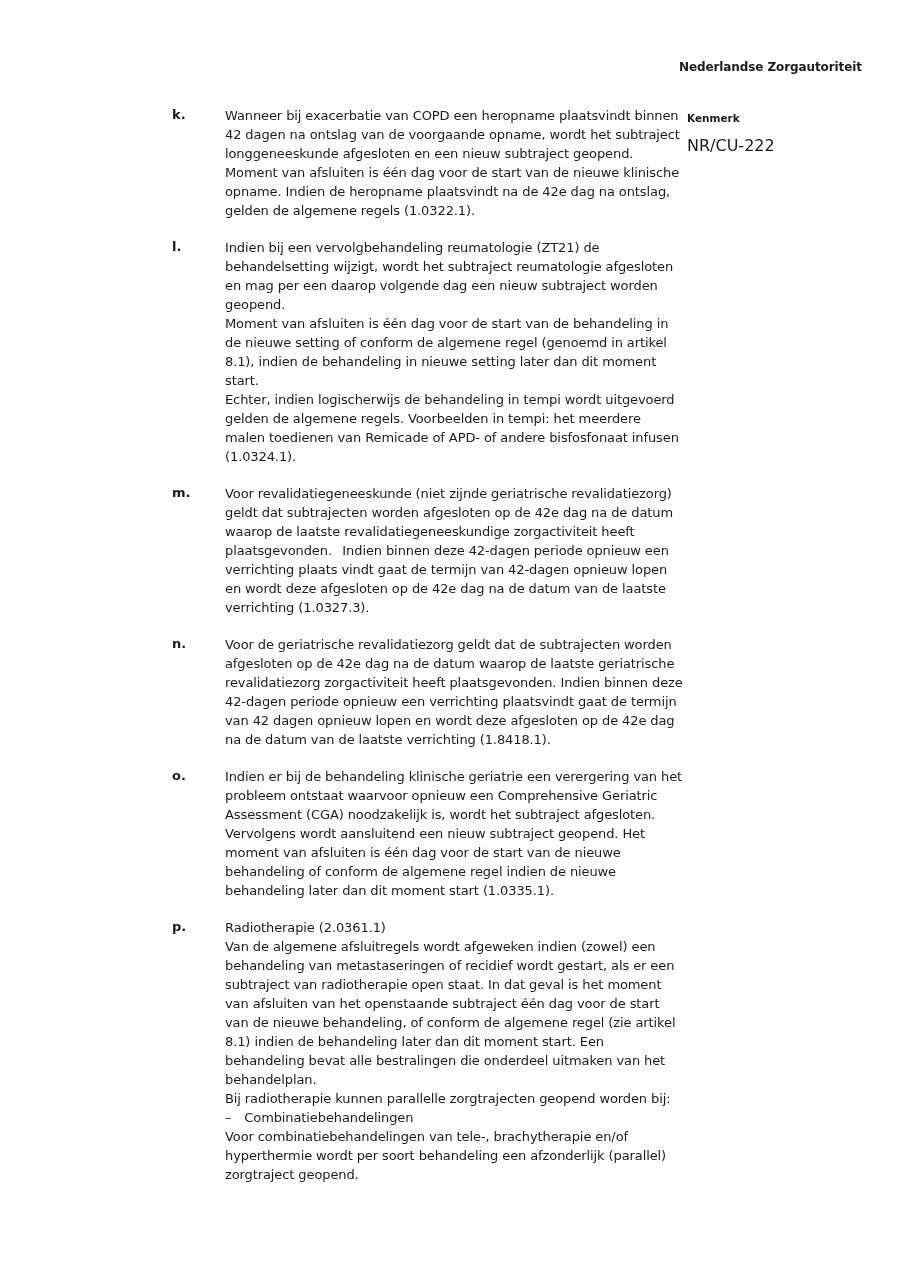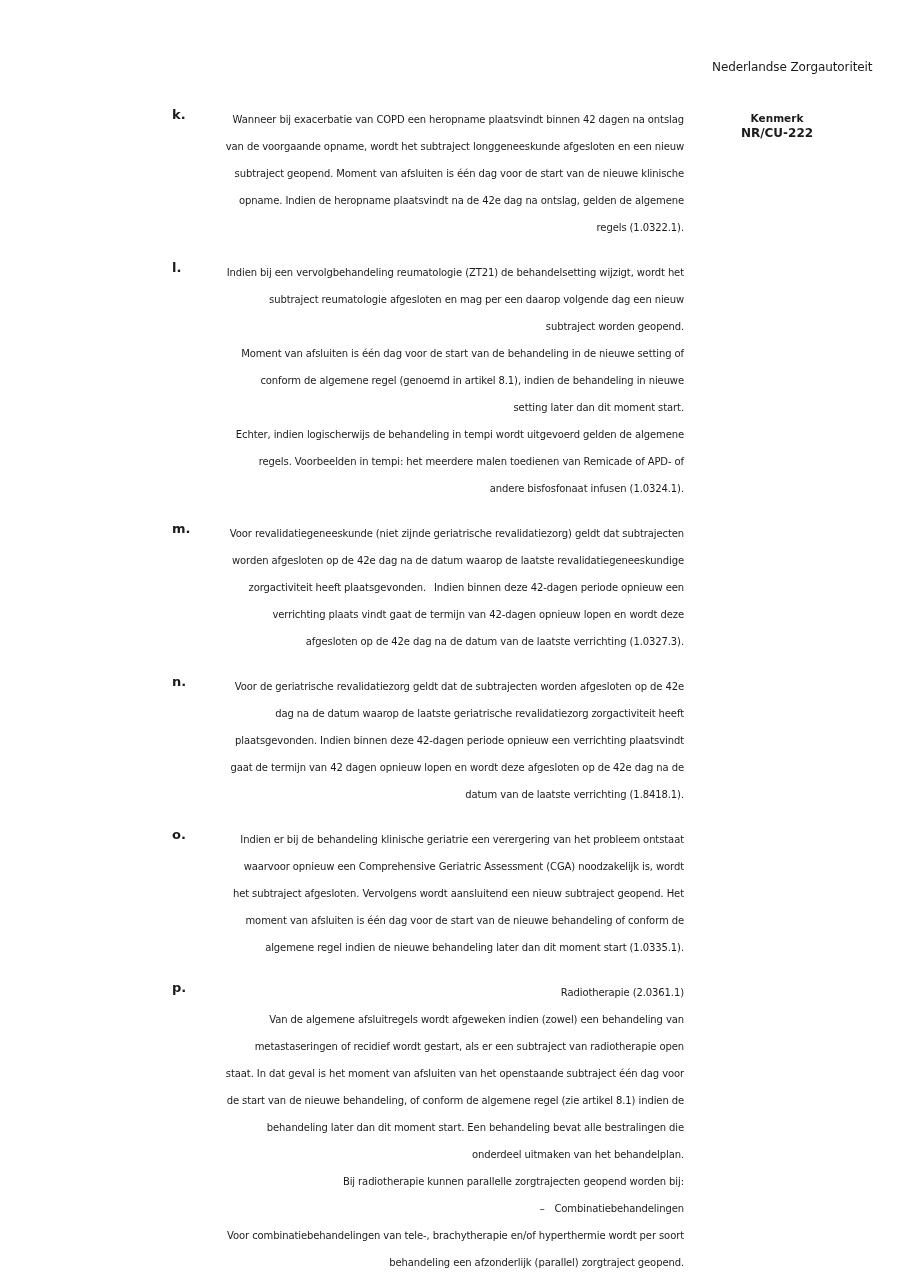--- a/index.html
+++ b/index.html
@@ -10,45 +10,44 @@
   body {
     position: relative;
     width: 900px;
     height: 1273px;
     font-family: "DejaVu Sans", sans-serif;
     color: #1b1b1b;
     overflow: hidden;
   }
   .org-title {
     position: absolute;
-    left: 712px;
+    left: 679px;
     top: 60px;
     font-size: 12px;
-    font-weight: normal;
+    font-weight: bold;
     letter-spacing: -0.1px;
     white-space: nowrap;
   }
   .meta {
     position: absolute;
     left: 687px;
     top: 112px;
     width: 180px;
   }
-  .meta-group { margin-bottom: 12px; text-align: center; }
+  .meta-group { margin-bottom: 12px; }
   .meta-label {
     font-size: 10.5px;
     font-weight: bold;
     line-height: 13px;
   }
   .meta-value {
-    font-size: 12px;
+    font-size: 16px;
     line-height: 15px;
-    margin-top: 1px;
+    margin-top: 13px;
     white-space: nowrap;
-    font-weight: bold;
   }
   .content {
     position: absolute;
     left: 172px;
     top: 106px;
     width: 512px;
   }
   .item {
     display: flex;
     align-items: flex-start;
@@ -56,25 +55,24 @@
   }
   .item-label {
     flex: 0 0 53px;
     width: 53px;
     font-size: 13px;
     font-weight: bold;
     line-height: 18.4px;
   }
   .item-text {
     width: 459px;
-    font-size: 10px;
-    line-height: 27px;
+    font-size: 13px;
+    line-height: 19px;
     letter-spacing: -0.1px;
     white-space: pre-line;
-    text-align: right;
   }
 </style>
 </head>
 <body>
 
 <div class="page">
 
   <div class="org-title">Nederlandse Zorgautoriteit</div>
 
   <div class="meta">

